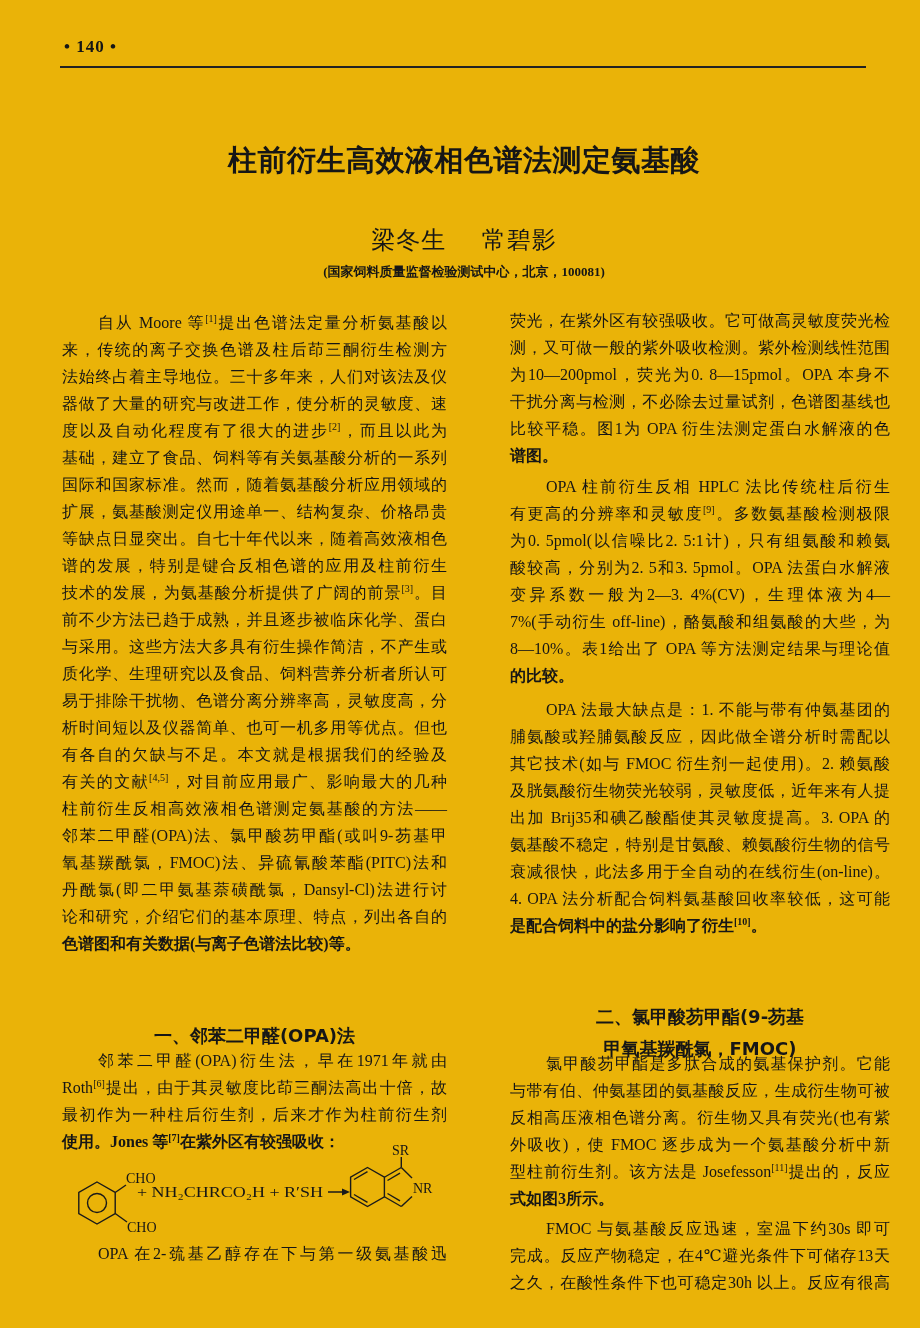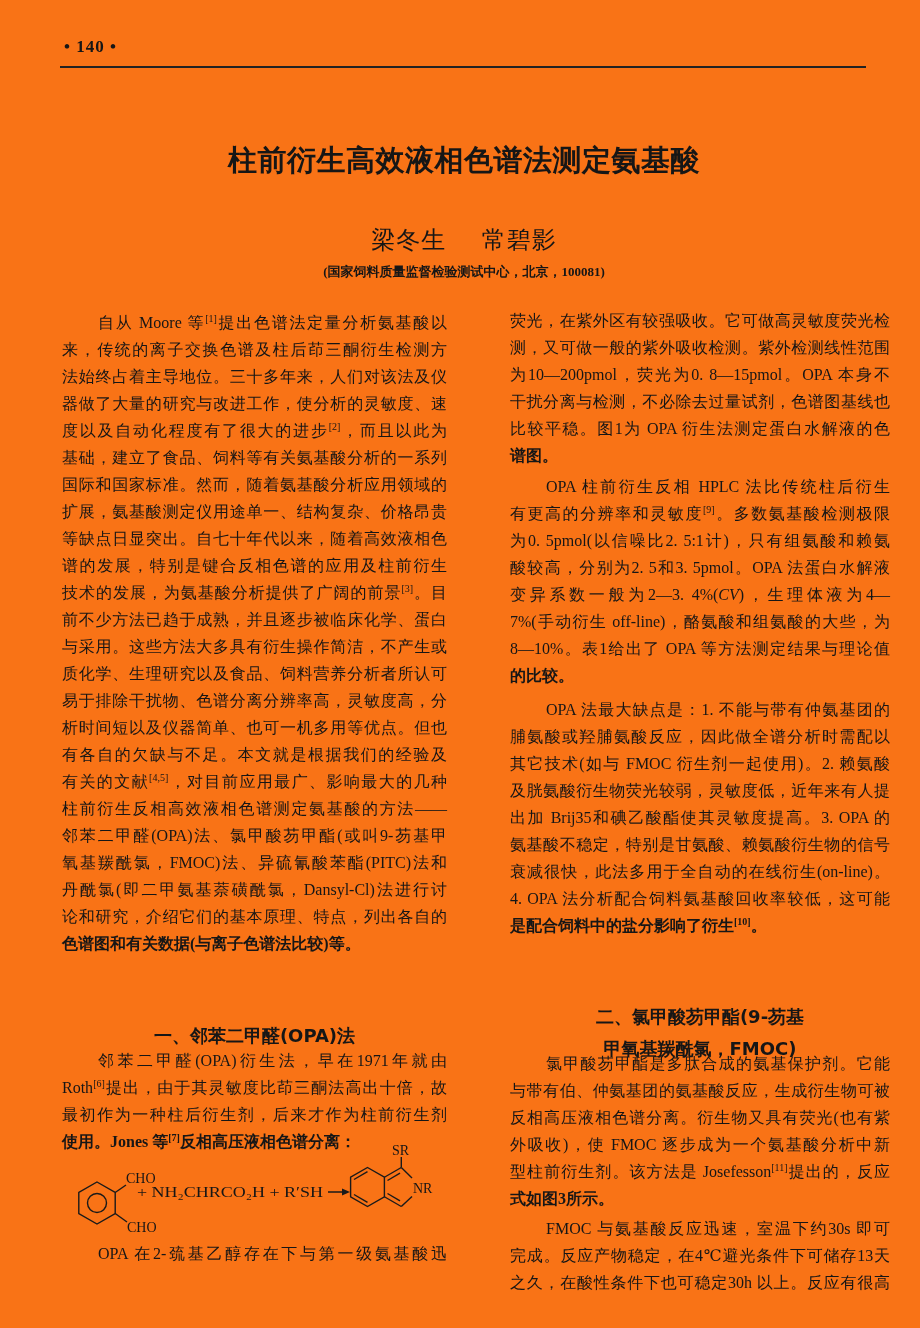--- a/index.html
+++ b/index.html
@@ -1,20 +1,20 @@
 <!DOCTYPE html>
 <html><head>
   <meta charset="utf-8">
   <style>
     html, body { margin: 0; padding: 0; background: #ffffff; }
     #page {
       position: relative;
       width: 920px;
       height: 1328px;
-      background: #f97316;
+      background: #eab308;
       overflow: hidden;
       color: #161616;
       font-family: "Liberation Serif", "DejaVu Serif", serif;
     }
     .page-number {
       position: absolute; left: 64px; top: 36px;
       font-size: 17px; line-height: 22px; font-weight: bold;
       font-family: "Liberation Serif", serif;
       letter-spacing: 1px;
     }
@@ -42,21 +42,21 @@
     .block { position: absolute; }
     .left { left: 62px; width: 385px; }
     .right { left: 510px; width: 380px; }
     .line {
       height: 27px; line-height: 27px; font-size: 16px;
       text-align: justify; text-align-last: justify;
     }
     .line.last { text-align-last: left; font-weight: bold; }
     .line.indent { text-indent: 36px; }
     .seg-sup { font-size: 10px; position: relative; top: -6px; }
-    .seg-i { font-style: italic; }
+    .seg-i { }
     .sec-heading {
       font-family: "DejaVu Sans", sans-serif; font-weight: bold;
       font-size: 18px; line-height: 27px; text-align: center; margin-top: 40px;
     }
     .sec-heading.two { line-height: 32px; }
     .reaction { position: absolute; left: 60px; top: 1135px; }
     .reaction text { font-family: "Liberation Serif", "DejaVu Serif", serif; fill: #161616; }
   </style>
 </head>
 <body>
@@ -101,21 +101,21 @@
       <div class="line">论和研究，介绍它们的基本原理、特点，列出各自的</div>
       <div class="line last">色谱图和有关数据(与离子色谱法比较)等。</div>
     </div>
 
   <div class="block left sec-heading" style="top:982px;">一、邻苯二甲醛(OPA)法</div>
 
   <div class="block left" style="top:1019px;margin-top:28px;">
       <div class="line indent">邻苯二甲醛(OPA)衍生法，早在1971年就由</div>
       <div class="line"><span class="seg-t">Roth</span><span class="seg-sup">[6]</span><span class="seg-t">提出，由于其灵敏度比茚三酮法高出十倍，故</span></div>
       <div class="line">最初作为一种柱后衍生剂，后来才作为柱前衍生剂</div>
-      <div class="line last"><span class="seg-t">使用。Jones 等</span><span class="seg-sup">[7]</span><span class="seg-t">反相高压液相色谱分离：</span></div>
+      <div class="line last"><span class="seg-t">使用。Jones 等</span><span class="seg-sup">[7]</span><span class="seg-t">在紫外区有较强吸收：</span></div>
     </div>
 
   <svg class="reaction" width="390" height="105" viewBox="60 1135 390 105">
     <g stroke="#1a1a1a" stroke-width="1.4" fill="none">
       <polygon points="97,1182 115.2,1192.5 115.2,1213.5 97,1224 78.8,1213.5 78.8,1192.5"></polygon>
       <circle cx="97" cy="1203" r="9.5"></circle>
       <line x1="115.2" y1="1192.5" x2="126" y2="1185"></line>
       <line x1="115.2" y1="1213.5" x2="127" y2="1222"></line>
     </g>
     <text x="126" y="1183" font-size="14">CHO</text>

